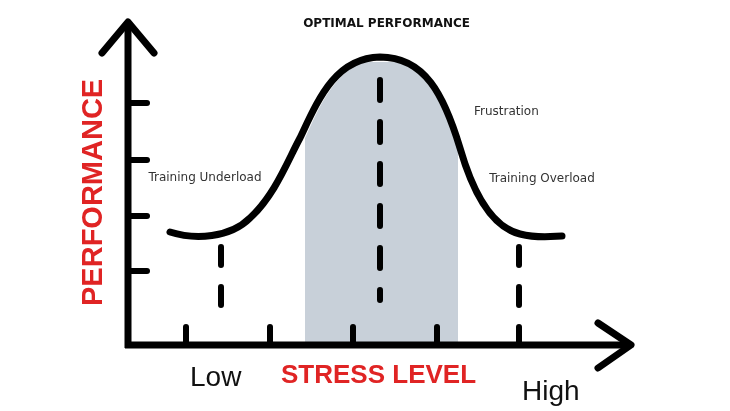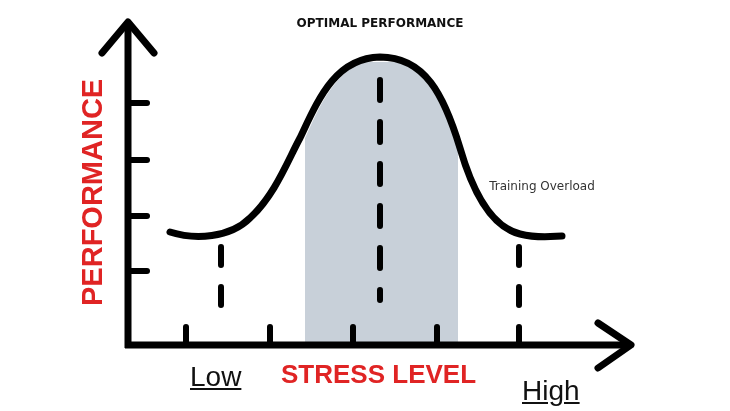--- a/index.html
+++ b/index.html
@@ -1,20 +1,20 @@
 <!DOCTYPE html>
 <html><head>
 <meta charset="utf-8">
 <style>
   html, body { margin: 0; padding: 0; background: #ffffff; }
   body { width: 730px; height: 411px; position: relative; overflow: hidden; font-family: "Liberation Sans", sans-serif; }
   #diagram { position: absolute; left: 0; top: 0; width: 730px; height: 411px; }
   .lbl { position: absolute; color: #333333; font-family: "DejaVu Sans", sans-serif; font-size: 12px; line-height: 19px; text-align: center; white-space: nowrap; }
-  .title { position: absolute; left: 290px; top: 14px; width: 180px; text-align: center; font-family: "DejaVu Sans", sans-serif; font-weight: bold; font-size: 12px; line-height: 18px; color: #111; }
-  .axis-word { position: absolute; font-family: "Liberation Sans", sans-serif; font-size: 28px; color: #111; text-decoration: underline; }
+  .title { position: absolute; left: 290px; top: 14px; width: 180px; text-align: right; font-family: "DejaVu Sans", sans-serif; font-weight: bold; font-size: 12px; line-height: 18px; color: #111; }
+  .axis-word { position: absolute; font-family: "Liberation Sans", sans-serif; font-size: 28px; color: #111; }
   .red-title { position: absolute; font-family: "Liberation Sans", sans-serif; font-weight: bold; color: #e02424; font-size: 26px; letter-spacing: 0px; transform-origin: left top; }
 </style>
 </head>
 <body>
 
 <svg id="diagram" viewBox="0 0 730 411" width="730" height="411" xmlns="http://www.w3.org/2000/svg">
 
   <rect x="305" y="62" width="153" height="283" fill="#c8d0d9"></rect>
 
   <path d="M300,40 L300,150 C318,110 335,62 380,58 C425,58 445,100 462,150 L462,40 Z" fill="#ffffff"></path>
@@ -43,26 +43,28 @@
     <line x1="437" y1="327" x2="437" y2="345"></line>
     <line x1="519" y1="327" x2="519" y2="345"></line>
   </g>
 </svg>
 
 <div class="title">
   <div>OPTIMAL PERFORMANCE</div>
 </div>
 
 <div class="lbl" style="left:140px; top:168px; width:130px;">
+  <div>Training Underload</div>
 </div>
 
 <div class="lbl" style="left:474px; top:102px; text-align:left;">
+  <div>Frustration</div>
 </div>
 
-<div class="lbl" style="left:482px; top:169px; width:120px;margin-top:8px;">
+<div class="lbl" style="left:482px; top:169px; width:120px;">
   <div>Training Overload</div>
 </div>
 
 <div class="red-title" style="left:76px; top:306px; transform: rotate(-90deg); font-size:29px;">PERFORMANCE</div>
 
 <div class="axis-word" style="left:190px; top:361px;">Low</div>
 <div class="red-title" style="left:281px; top:359px;">STRESS LEVEL</div>
 <div class="axis-word" style="left:522px; top:375px;">High</div>
 
 </body></html>

